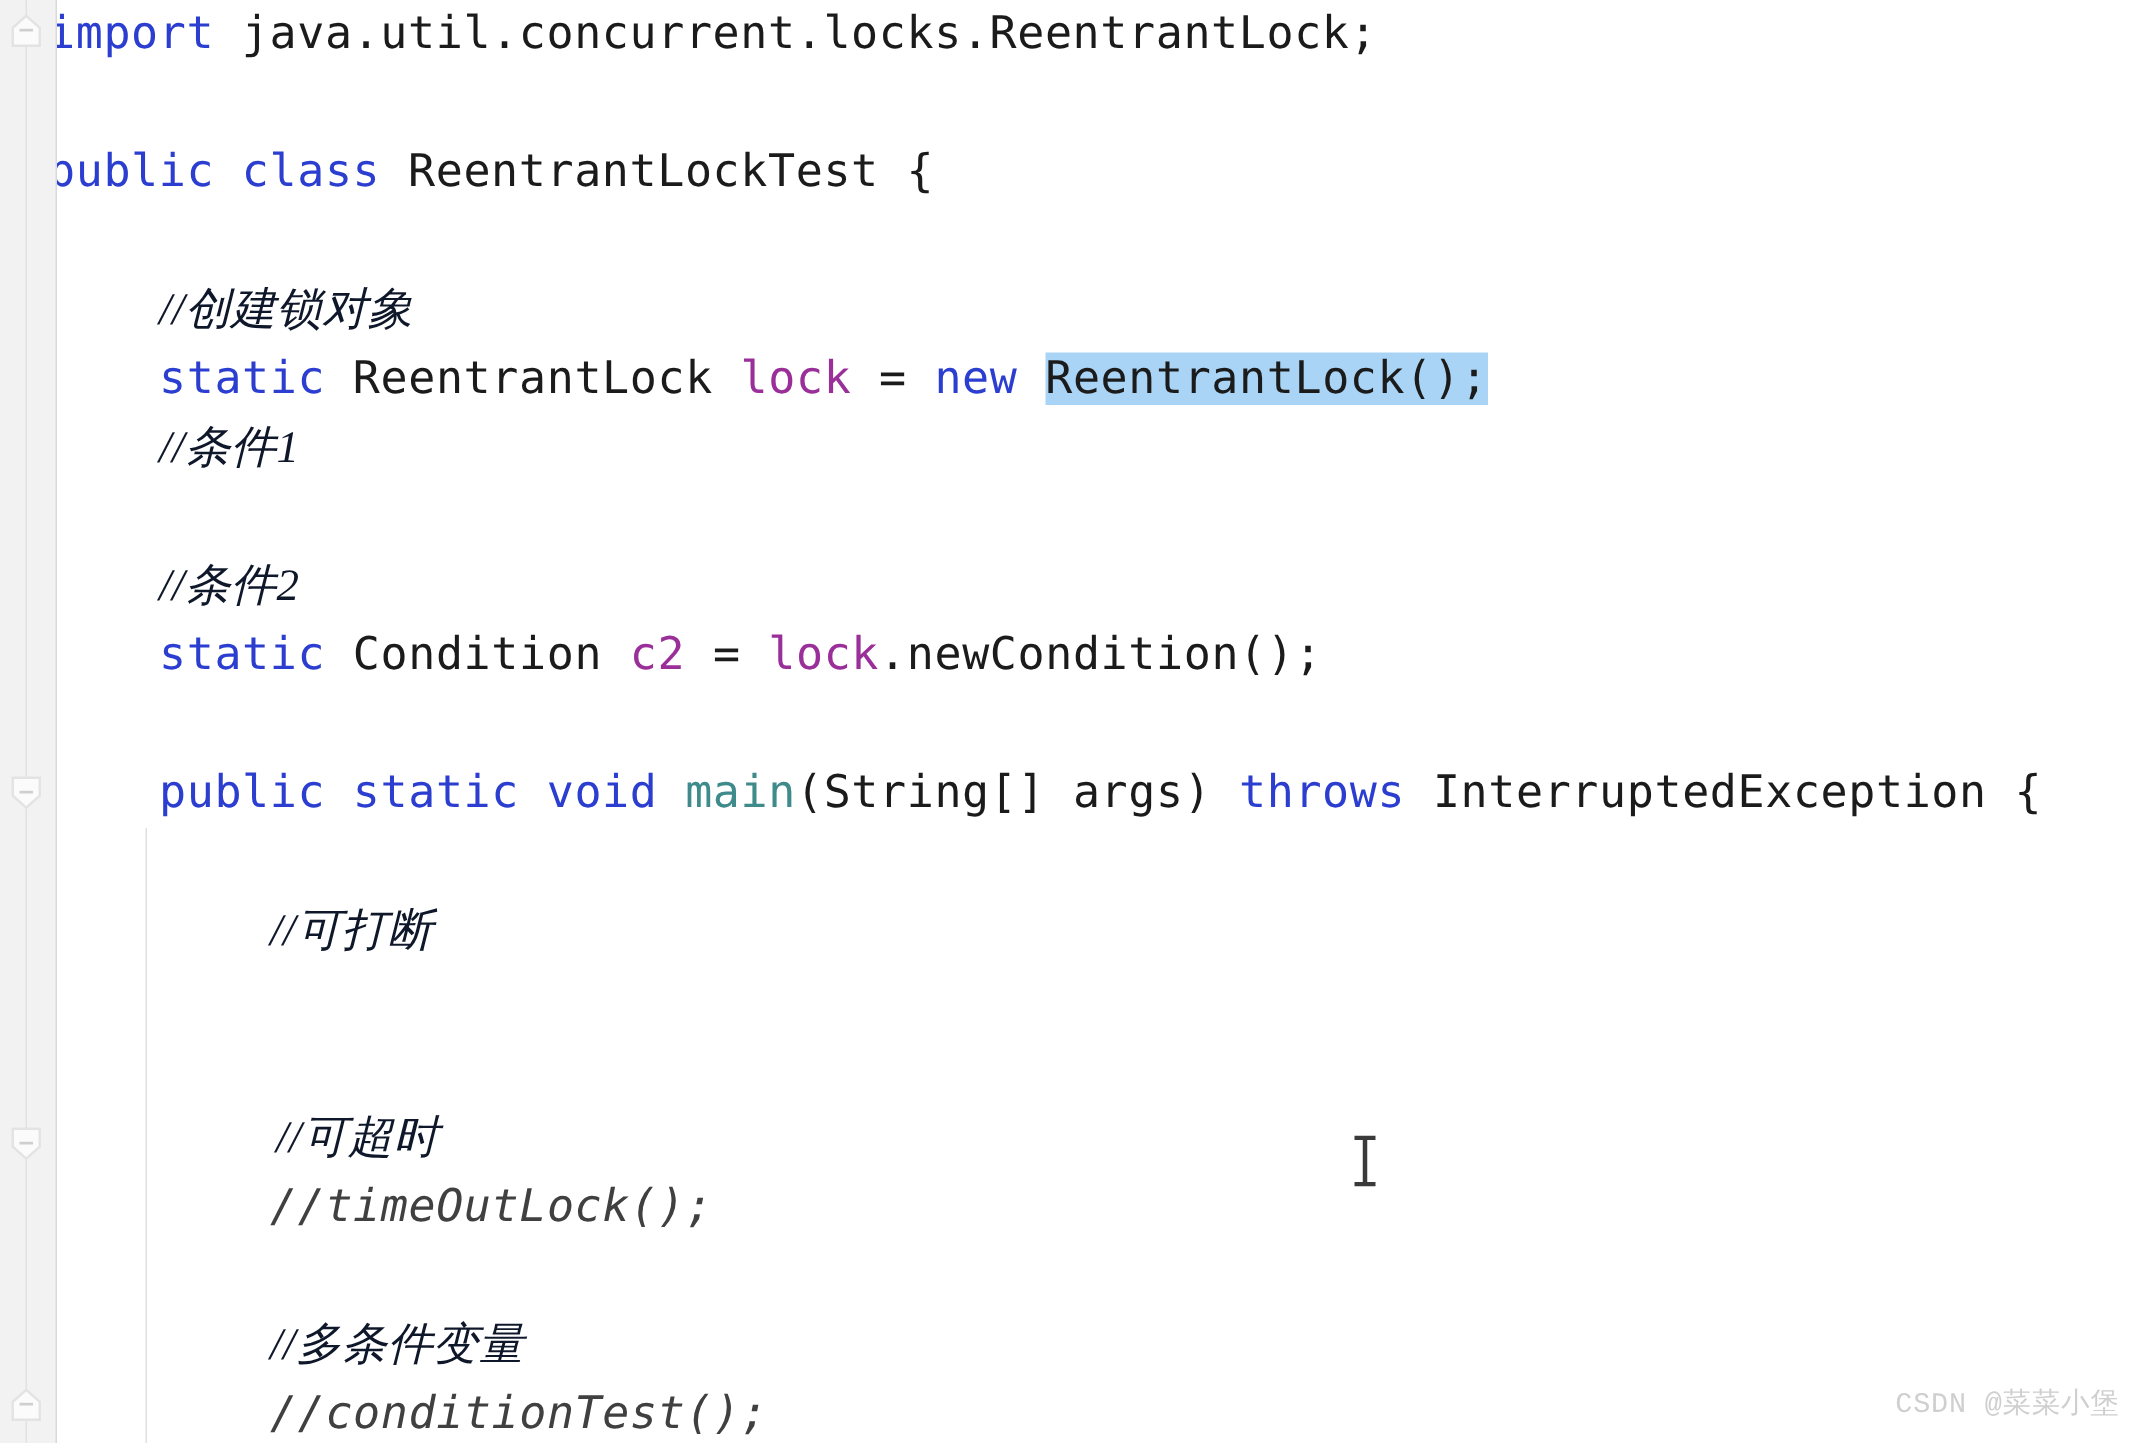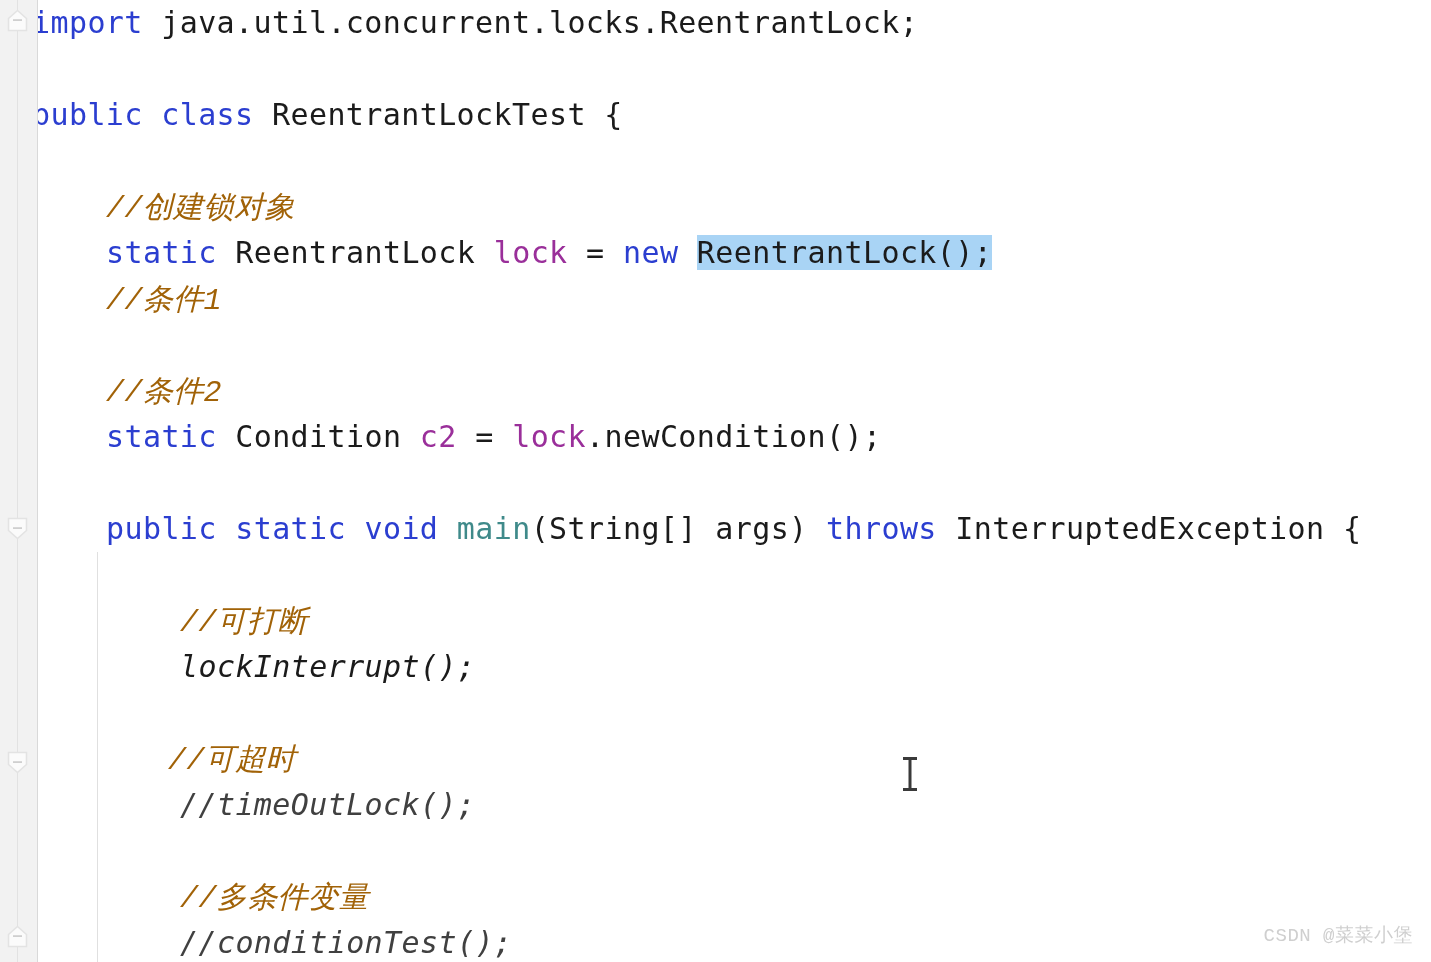--- a/index.html
+++ b/index.html
@@ -84,22 +84,22 @@
     letter-spacing: 0.4px;
     z-index: 5;
   }
   .tok { white-space: pre; }
   .kw      { color: #2b3ed0; }
   .plain   { color: #1b1b1b; }
   .method  { color: #3f8a8a; }
   .field   { color: #9a2f9a; }
   .stat    { color: #1b1b1b; font-style: italic; }
   .cmt     { color: #404040; font-style: italic; }
-  .cmt-cn  { color: #a16207; font-style: italic;
-             font-family: Liberation Mono, monospace; }
+  .cmt-cn  { color: #0f172a; font-style: italic;
+             font-family: Liberation Serif, serif; }
   .sel     { background: #a9d4f5; }
 
   
   .ibeam {
     position: absolute;
     z-index: 9;
     width: 16px;
     height: 34px;
   }
 
@@ -132,23 +132,22 @@
       <div class="code-line" style="top: 138px; left: -6px;"></div>
       <div class="code-line" style="top: 184px; left: 68px;"><span class="tok cmt-cn">//创建锁对象</span></div>
       <div class="code-line" style="top: 230px; left: 68px;"><span class="tok kw">static </span><span class="tok plain">ReentrantLock </span><span class="tok field">lock</span><span class="tok plain"> = </span><span class="tok kw">new </span><span class="tok plain sel">ReentrantLock();</span></div>
       <div class="code-line" style="top: 276px; left: 68px;"><span class="tok cmt-cn">//条件1</span></div>
       <div class="code-line" style="top: 368px; left: 68px;"><span class="tok cmt-cn">//条件2</span></div>
       <div class="code-line" style="top: 414px; left: 68px;"><span class="tok kw">static </span><span class="tok plain">Condition </span><span class="tok field">c2</span><span class="tok plain"> = </span><span class="tok field">lock</span><span class="tok plain">.newCondition();</span></div>
       <div class="code-line" style="top: 460px; left: -6px;"></div>
       <div class="code-line" style="top: 506px; left: 68px;"><span class="tok kw">public static void </span><span class="tok method">main</span><span class="tok plain">(String[] args) </span><span class="tok kw">throws </span><span class="tok plain">InterruptedException {</span></div>
       <div class="code-line" style="top: 552px; left: -6px;"></div>
       <div class="code-line" style="top: 598px; left: 142px;"><span class="tok cmt-cn">//可打断</span></div>
-      <div class="code-line" style="top: 644px; left: 142px;"><span class="tok stat">lockInterrupt();</span></div>
       <div class="code-line" style="top: 690px; left: -6px;"></div>
-      <div class="code-line" style="top: 736px; left: 130px; text-align: right;"><span class="tok cmt-cn">//可超时</span></div>
+      <div class="code-line" style="top: 736px; left: 146px; text-align: right;"><span class="tok cmt-cn">//可超时</span></div>
       <div class="code-line" style="top: 782px; left: 142px;"><span class="tok cmt">//timeOutLock();</span></div>
       <div class="code-line" style="top: 828px; left: -6px;"></div>
       <div class="code-line" style="top: 874px; left: 142px;"><span class="tok cmt-cn">//多条件变量</span></div>
       <div class="code-line" style="top: 920px; left: 142px;"><span class="tok cmt">//conditionTest();</span></div>
     </div>
 
   <div class="gutter"></div>
   <div class="gutter-edge"></div>
   <div class="fold-rail" id="fold-rail-top" style="top: 0px; height: 962px;"></div>
 

